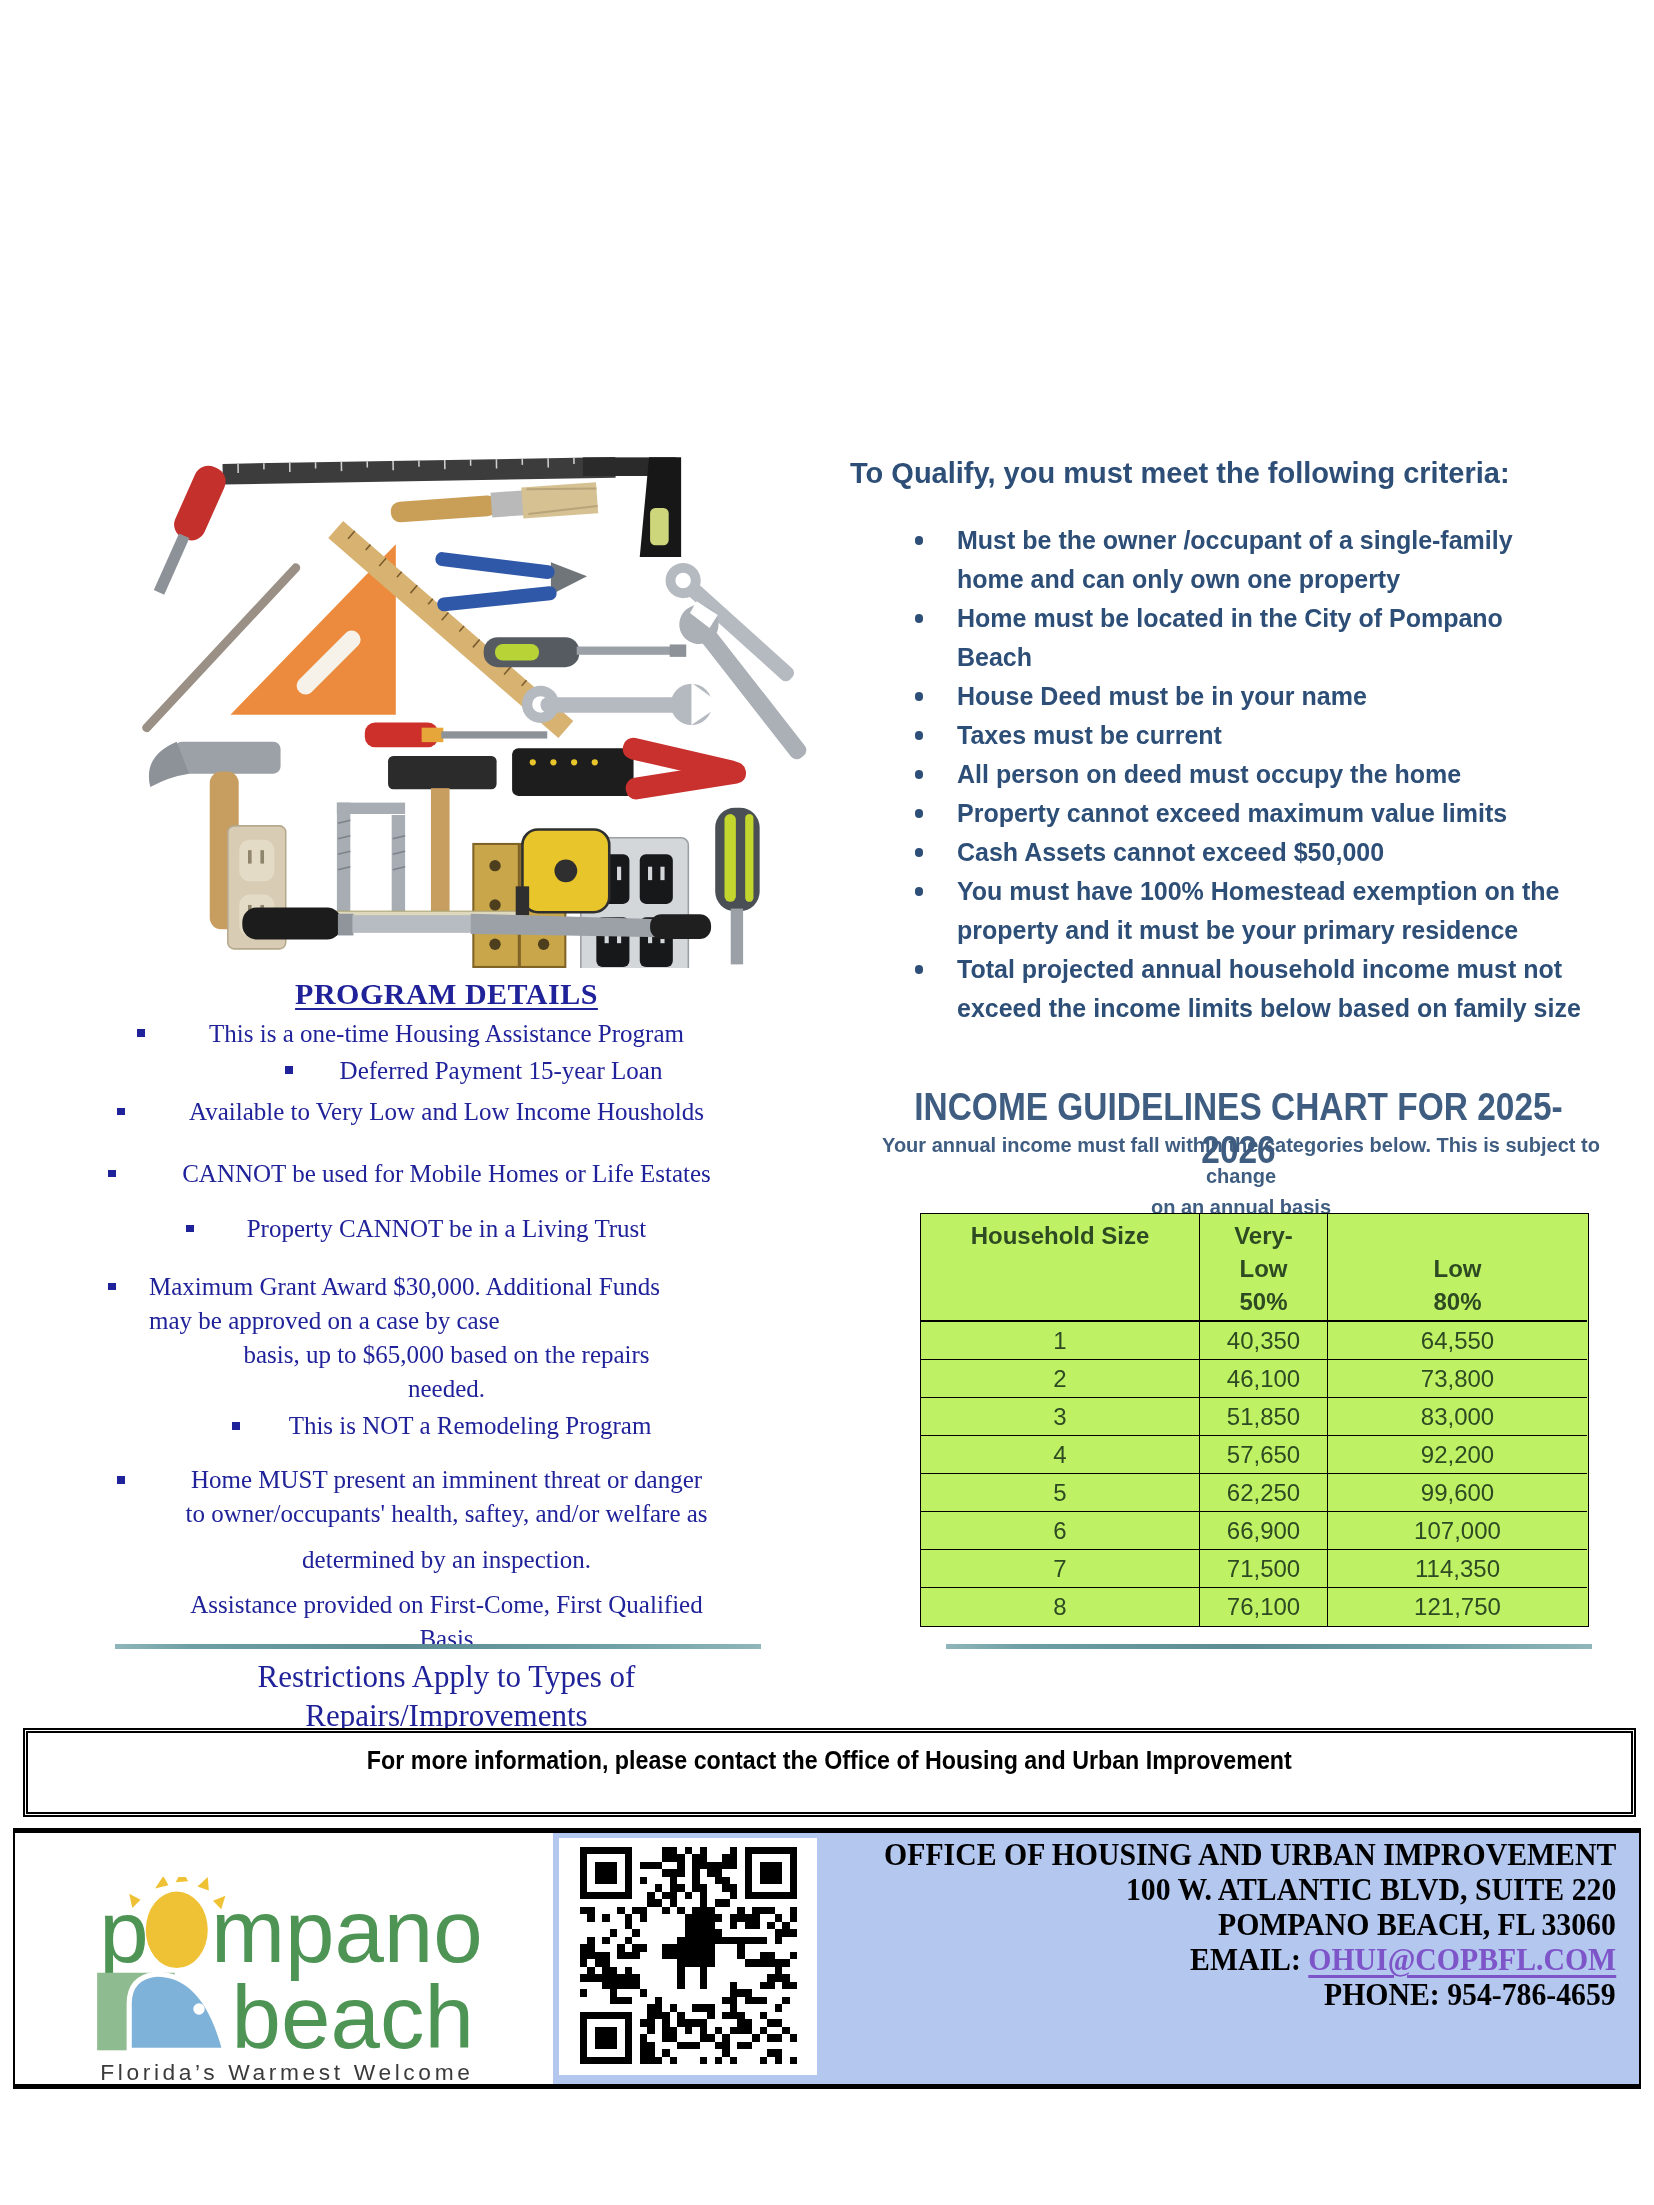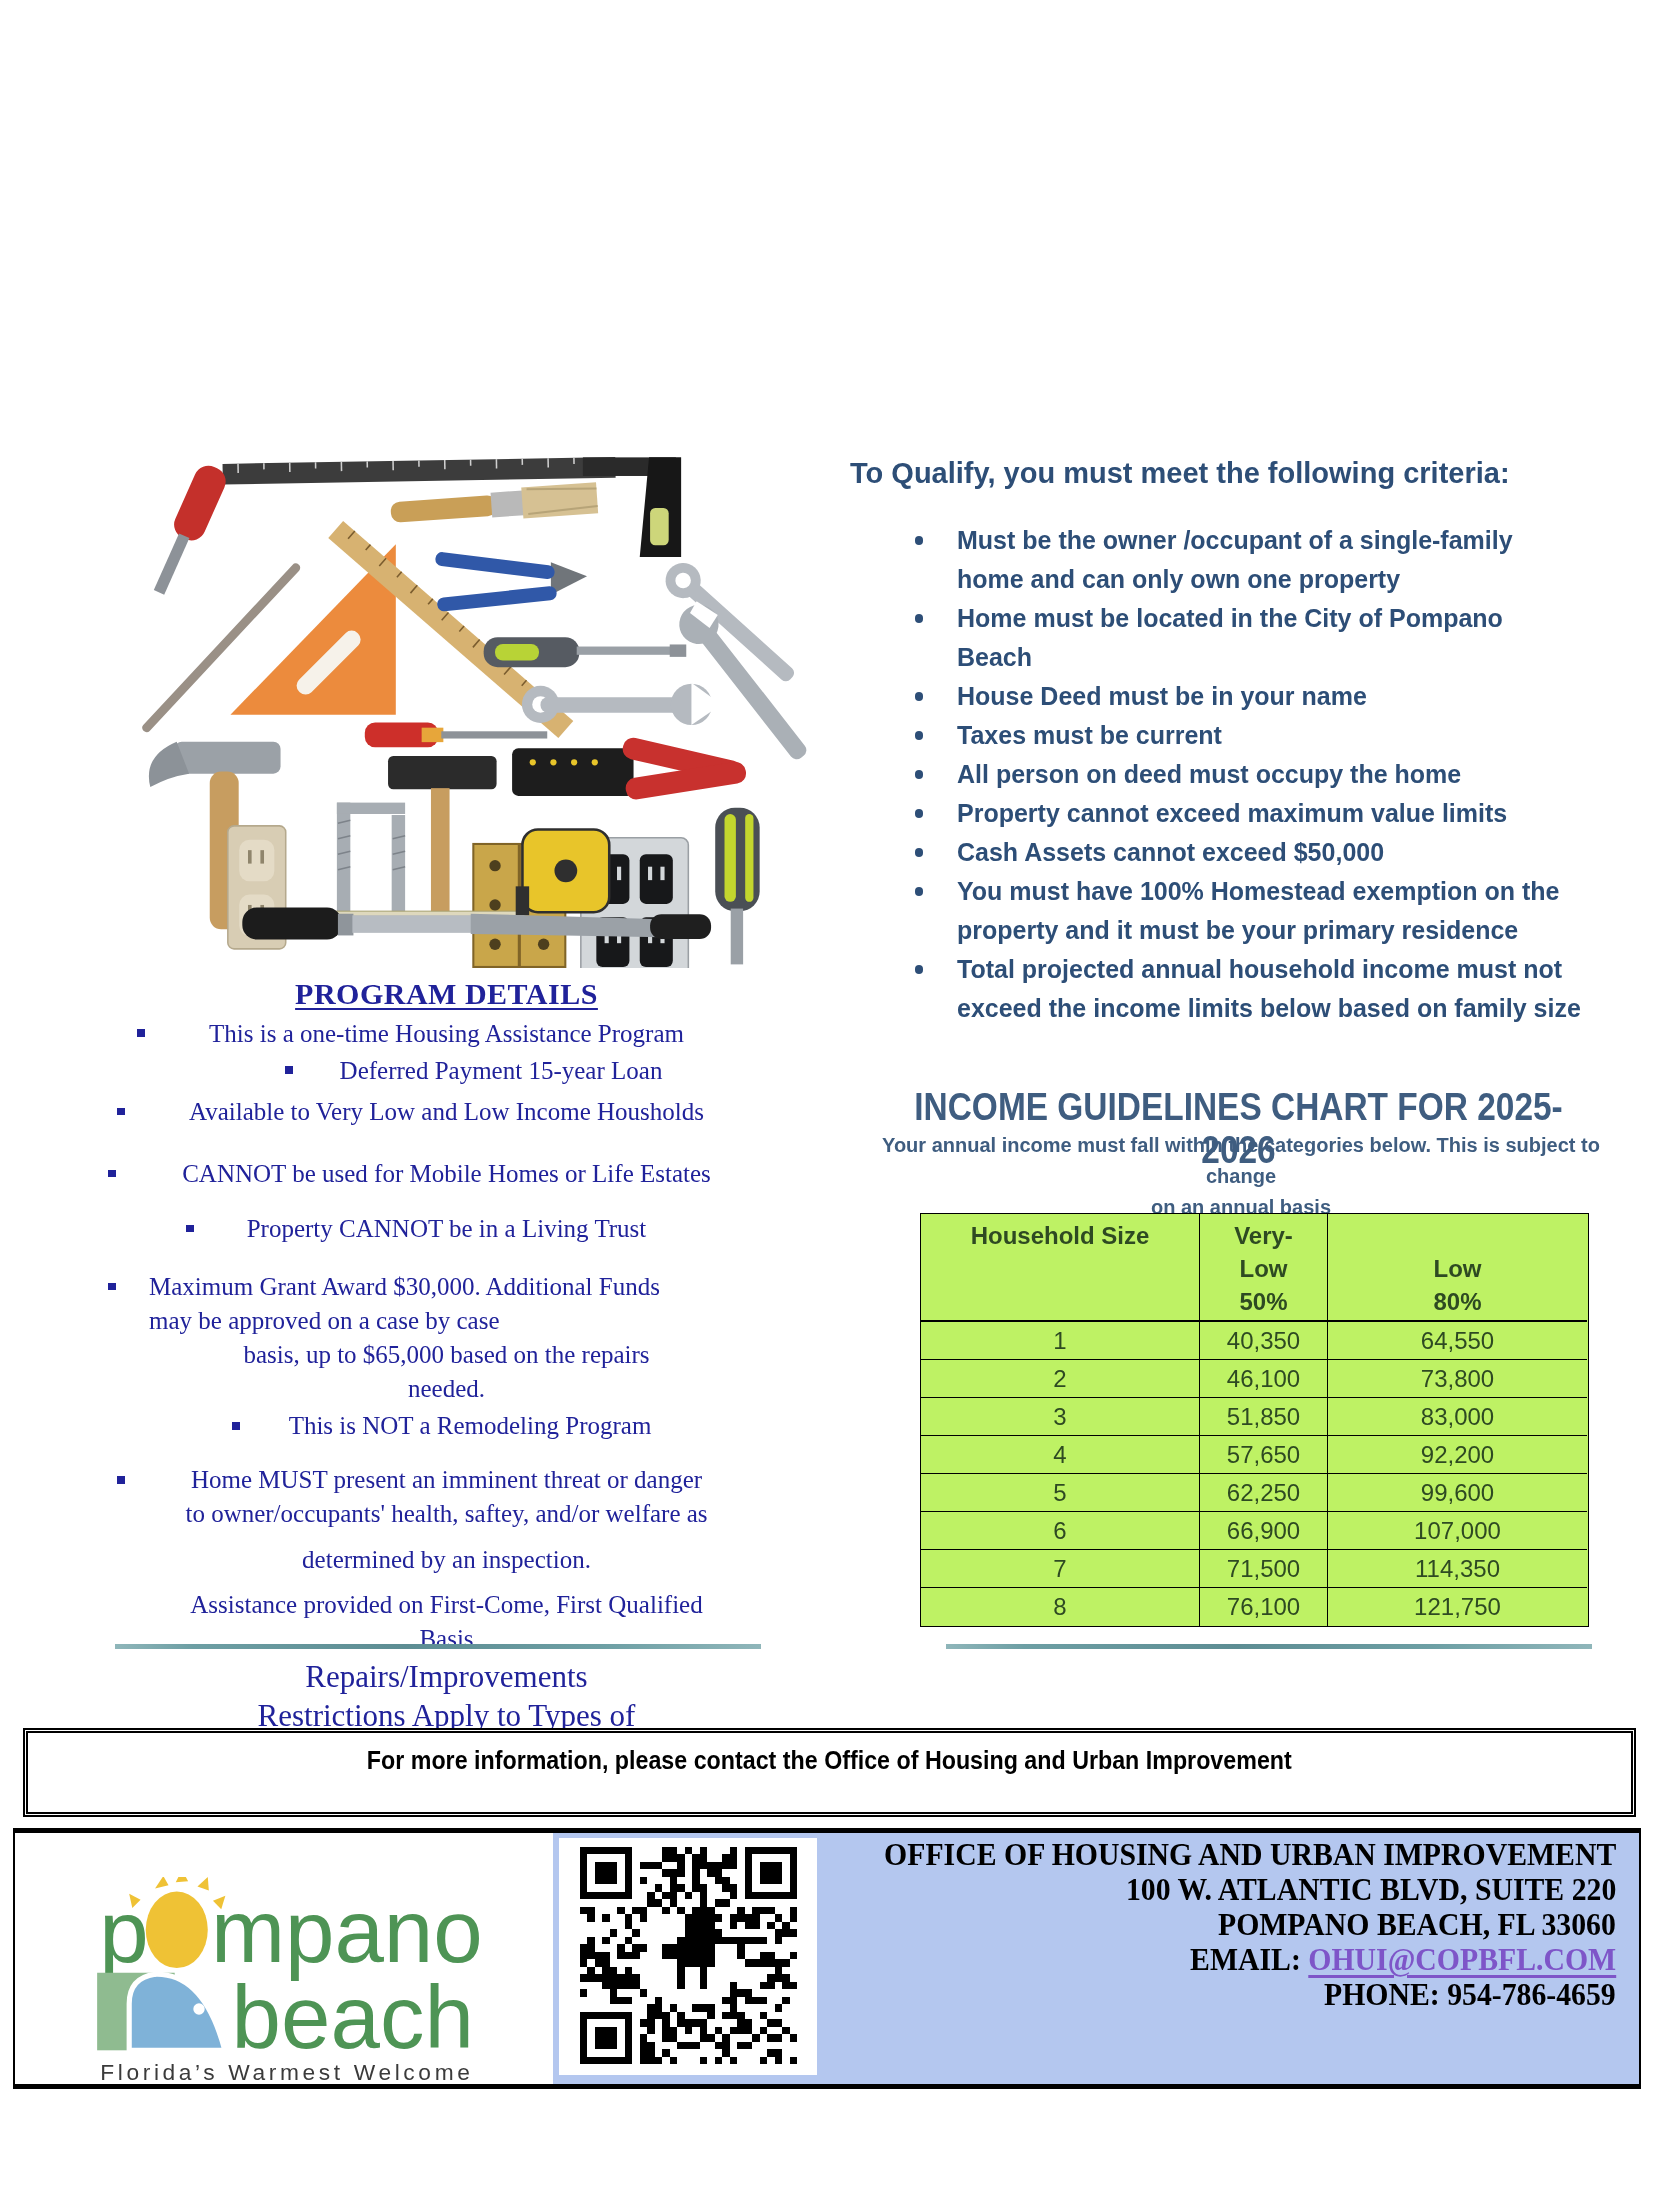--- a/index.html
+++ b/index.html
@@ -343,22 +343,22 @@
         <div class="line line-1">to owner/occupants' health, saftey, and/or welfare as</div>
         <div class="line line-2">determined by an inspection.</div>
       </div>
       <div class="pd-item pd-item-8">
         <div class="line line-0">Assistance provided on First-Come, First Qualified</div>
         <div class="line line-1">Basis</div>
       </div>
     </div>
   <div id="divider-left" class="divider"></div>
   <div id="restrictions">
+    <div>Restrictions Apply to Types of</div>
     <div>Repairs/Improvements</div>
-    <div>Restrictions Apply to Types of</div>
   </div>
 
   <div id="qualify-heading">To Qualify, you must meet the following criteria:</div>
   <div id="qualify-list">
       <div class="q-item"><span class="q-dot"></span><div>Must be the owner /occupant of a single-family
 home and can only own one property</div></div>
       <div class="q-item"><span class="q-dot"></span><div>Home must be located in the City of Pompano
 Beach</div></div>
       <div class="q-item"><span class="q-dot"></span><div>House Deed must be in your name</div></div>
       <div class="q-item"><span class="q-dot"></span><div>Taxes must be current</div></div>

